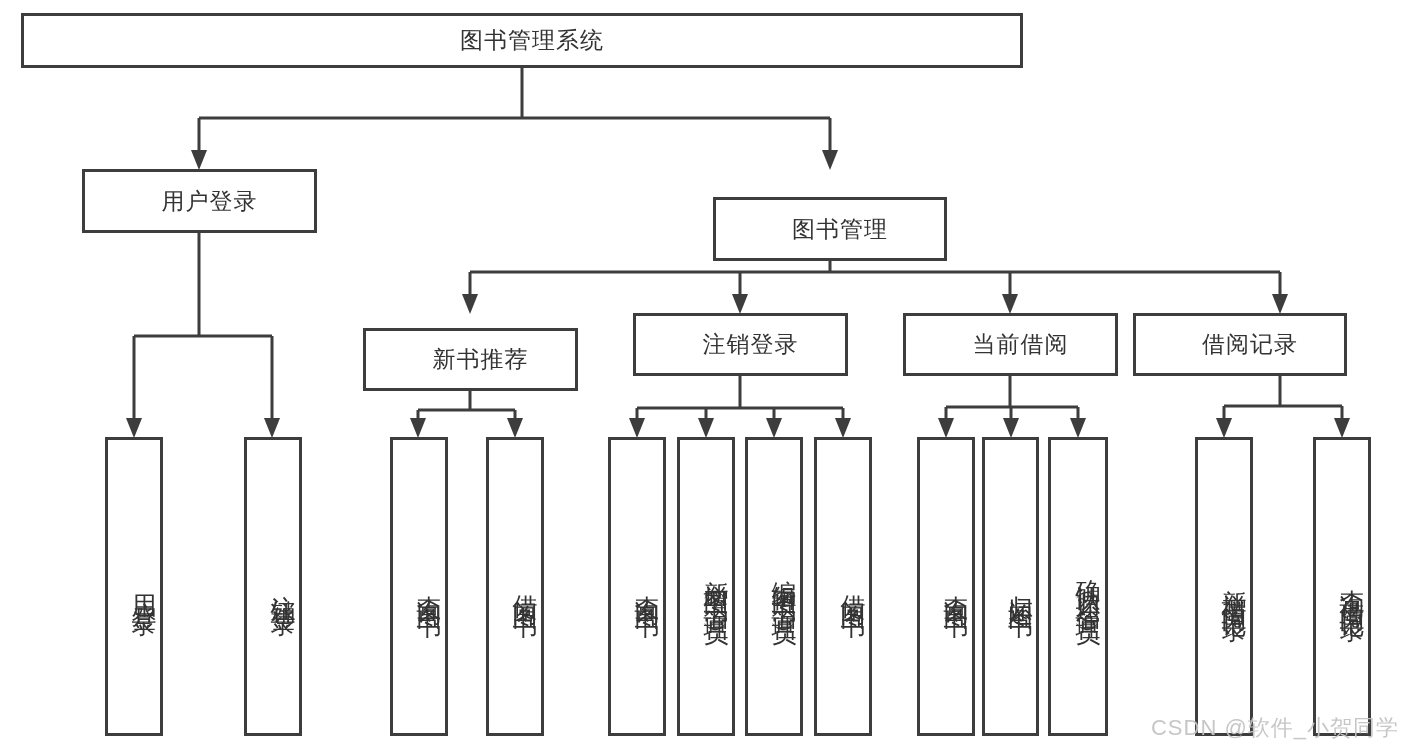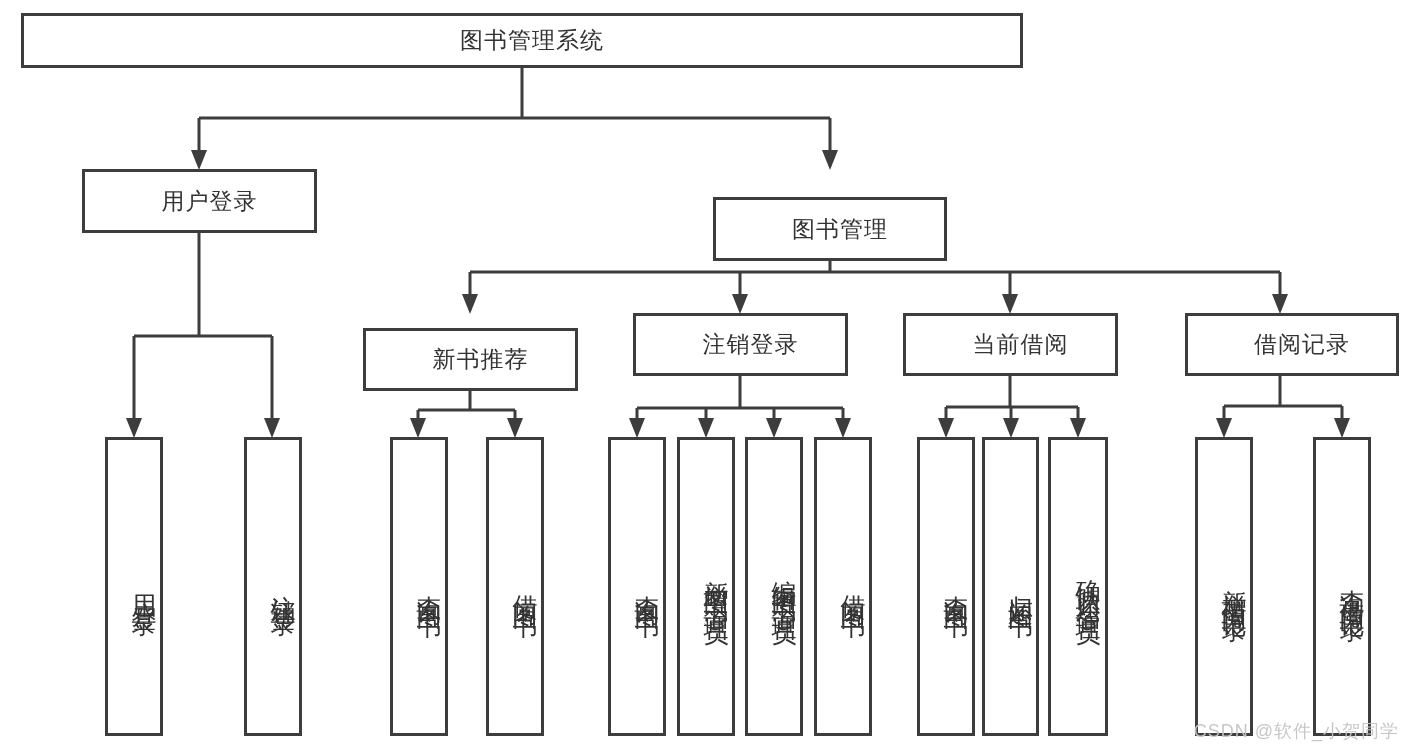--- a/index.html
+++ b/index.html
@@ -48,41 +48,41 @@
   }
   
   #n-root       { left: 21px;   top: 13px;  width: 1002px; height: 55px; }
   
   #n-user-login { left: 82px;   top: 169px; width: 235px;  height: 64px; }
   #n-book-mgmt  { left: 713px;  top: 169px; width: 234px;  height: 64px; margin-top: 28px; }
   
   #n-new-book   { left: 363px;  top: 313px; width: 215px;  height: 63px; margin-top: 15px; }
   #n-borrow     { left: 633px;  top: 313px; width: 215px;  height: 63px; }
   #n-current    { left: 903px;  top: 313px; width: 215px;  height: 63px; }
-  #n-records    { left: 1185px; top: 313px; width: 214px;  height: 63px; }
+  #n-records    { left: 1133px; top: 313px; width: 214px;  height: 63px; }
   
   .leaf         { top: 437px; height: 299px; }
   #l-login      { left: 105px;  width: 58px; }
   #l-logout     { left: 244px;  width: 58px; }
   #l-nb-query   { left: 390px;  width: 58px; }
   #l-nb-borrow  { left: 486px;  width: 58px; }
   #l-bb-query   { left: 608px;  width: 58px; }
   #l-bb-add     { left: 677px;  width: 58px; }
   #l-bb-edit    { left: 745px;  width: 58px; }
   #l-bb-borrow  { left: 814px;  width: 58px; }
   #l-cb-query   { left: 917px;  width: 58px; }
   #l-cb-return  { left: 982px;  width: 57px; }
   #l-cb-confirm { left: 1048px; width: 60px; }
   #l-br-add     { left: 1195px; width: 58px; }
   #l-br-query   { left: 1313px; width: 58px; }
   .watermark {
     position: absolute;
     right: 6px;
     bottom: 4px;
-    font-size: 18px;
+    font-size: 22px;
     color: var(--c-watermark);
     letter-spacing: 1px;
     z-index: 5;
     opacity: 0.95;
   }
 </style>
 </head>
 <body>
 
 <div class="canvas">

